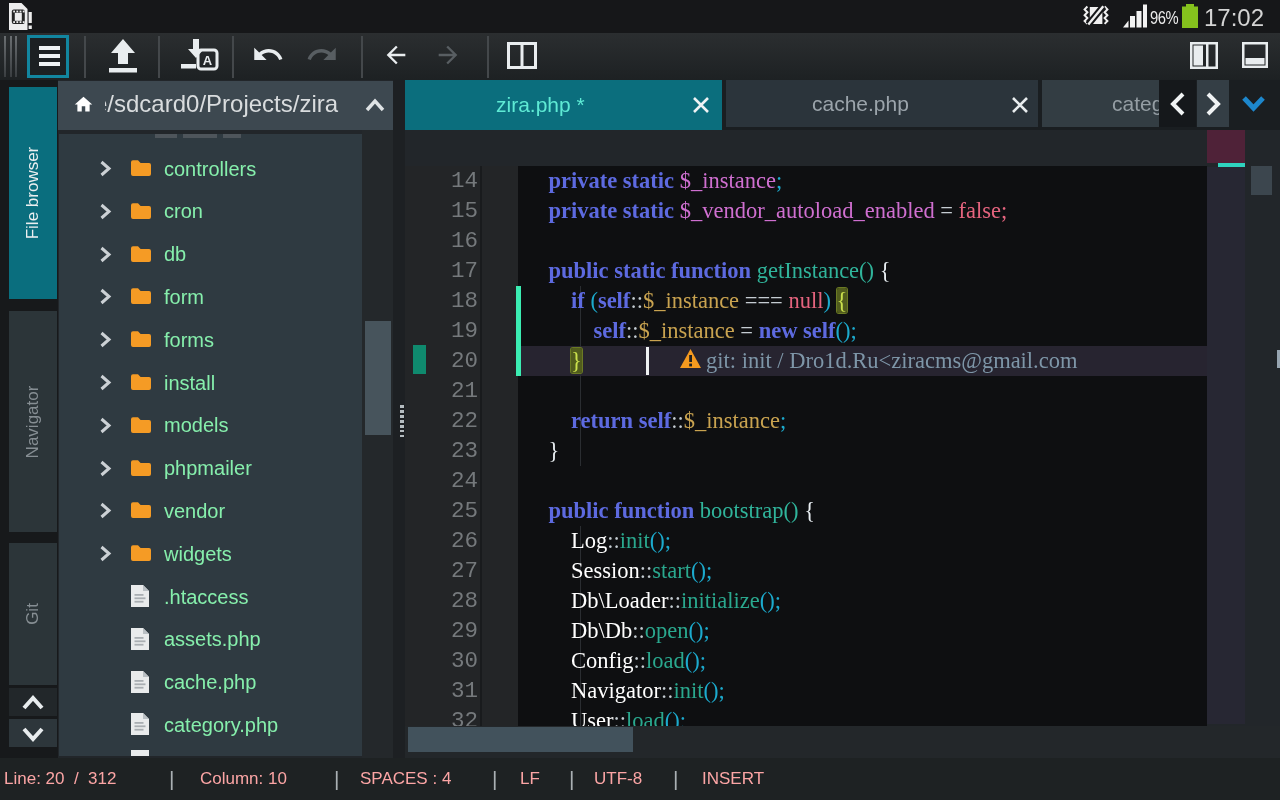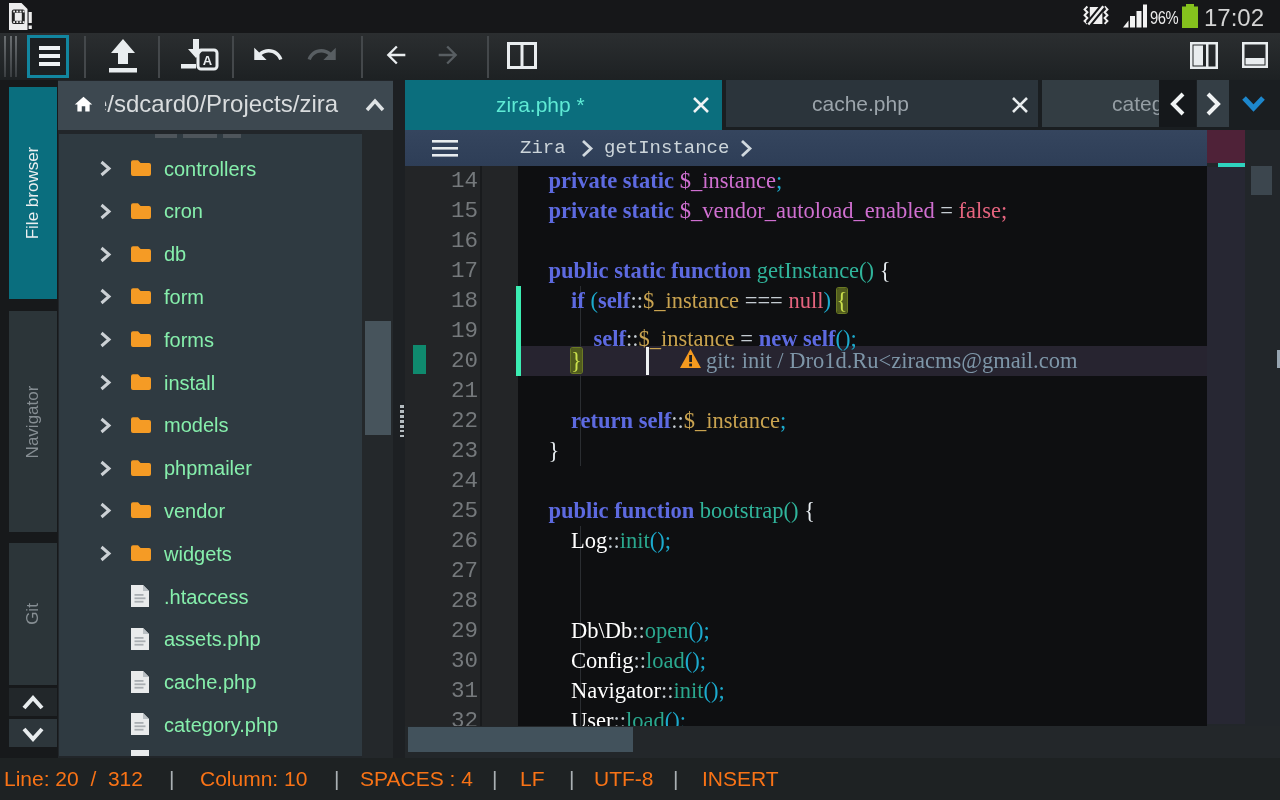--- a/index.html
+++ b/index.html
@@ -43,21 +43,21 @@
 .op{color:#c4ccd2}
 .cy{color:#1caacd}
 .fd{color:#30b49b}
 .mc{color:#2aa88e}
 .cn{color:#ffffff}
 .mb{background:#515c1d;color:#cbe14d;border-radius:2px;box-shadow:0 0 0 1px #6b7a24}
 
 #vstrip{left:1207px;top:167px;width:38px;height:557px;background:#272733}
 
 #botbar{left:0;top:758px;width:1280px;height:42px;background:#1e2223}
-.bt{position:absolute;top:50%;transform:translateY(-50%);font-size:21px;color:#f97316}
+.bt{position:absolute;top:50%;transform:translateY(-50%);font-size:17px;color:#fca5a5}
 .bsep{position:absolute;top:50%;transform:translateY(-50%);font-size:21px;color:#aab0b3}
 </style>
 </head>
 <body>
 <div id="stage">
 
 <div id="sbar" class="abs">
   <svg class="abs" style="left:9px;top:3px" width="23" height="27" viewBox="0 0 23 27">
     <path d="M0 0 h12.5 l6 6 v21 h-18.5 z" fill="#ededed"></path>
     <rect x="2.8" y="6.5" width="13" height="14.5" rx="2" fill="#252525"></rect>
@@ -343,35 +343,20 @@
       <path d="M14 2 L4 12 L14 22" fill="none" stroke="#f0f3f4" stroke-width="4"></path>
     </svg>
 <div class="abs" style="left:1197px;top:80px;width:32px;height:47px;background:#343e45"></div>
 <svg class="abs" style="left:1205px;top:92px" width="17" height="24" viewBox="0 0 17 24">
       <path d="M3 2 L13 12 L3 22" fill="none" stroke="#f0f3f4" stroke-width="4"></path>
     </svg>
 <svg class="abs" style="left:1241px;top:95px" width="25" height="17" viewBox="0 0 25 17">
       <path d="M3 3 L12.5 13 L22 3" fill="none" stroke="#1d87cc" stroke-width="5"></path>
     </svg>
 
-<div id="bcrumb" class="abs">
-  <svg class="abs" style="left:27px;top:10px" width="26" height="17" viewBox="0 0 26 17">
-    <rect x="0" y="0" width="26" height="2.6" fill="#e8edf0"></rect>
-        <rect x="0" y="7" width="26" height="2.6" fill="#e8edf0"></rect>
-        <rect x="0" y="14" width="26" height="2.6" fill="#e8edf0"></rect>
-  </svg>
-  <span class="bc" style="left:115px">Zira</span>
-  <svg class="abs" style="left:175px;top:9px" width="14" height="19" viewBox="0 0 14 19">
-        <path d="M3 2 L11 9.5 L3 17" fill="none" stroke="#d0d8de" stroke-width="2.8"></path>
-      </svg>
-  <span class="bc" style="left:199px">getInstance</span>
-  <svg class="abs" style="left:334px;top:9px" width="14" height="19" viewBox="0 0 14 19">
-        <path d="M3 2 L11 9.5 L3 17" fill="none" stroke="#d0d8de" stroke-width="2.8"></path>
-      </svg>
-</div>
 <div class="abs" style="left:1207px;top:130px;width:38px;height:33px;background:#4f2238"></div>
 <div class="abs" style="left:1218px;top:163px;width:27px;height:4px;background:#2fd3be"></div>
 
 <div id="codewrap" class="abs">
   <div id="gutter"></div>
   <div class="abs" style="left:75px;top:0;width:2px;height:560px;background:#191b1d"></div>
 
   <div class="abs" style="left:116px;top:180px;width:686px;height:30px;background:#272430"></div>
 
   <div class="abs" style="left:175px;top:120px;width:1px;height:180px;background:#2a2d31"></div>
@@ -384,35 +369,37 @@
   <div class="ln" style="top:0px">14</div>
   <pre class="cl" style="top:0px">    <span class="kw">private</span> <span class="kw">static</span> <span class="pp">$_instance</span><span class="cy">;</span></pre>
   <div class="ln" style="top:30px">15</div>
   <pre class="cl" style="top:30px">    <span class="kw">private</span> <span class="kw">static</span> <span class="pp">$_vendor_autoload_enabled</span> <span class="op">=</span> <span class="vl">false;</span></pre>
   <div class="ln" style="top:60px">16</div>
   <div class="ln" style="top:90px">17</div>
   <pre class="cl" style="top:90px">    <span class="kw">public</span> <span class="kw">static</span> <span class="kw">function</span> <span class="fd">getInstance()</span> {</pre>
   <div class="ln" style="top:120px">18</div>
   <pre class="cl" style="top:120px">        <span class="kw">if</span> <span class="cy">(</span><span class="kw">self</span><span class="op">::</span><span class="vu">$_instance</span> <span class="op">===</span> <span class="vl">null</span><span class="cy">)</span> <span class="mb">{</span></pre>
   <div class="ln" style="top:150px">19</div>
-  <pre class="cl" style="top:158px">            <span class="kw">self</span><span class="op">::</span><span class="vu">$_instance</span> <span class="op">=</span> <span class="kw">new</span> <span class="kw">self</span><span class="cy">();</span></pre>
+  <pre class="cl" style="top:150px">            <span class="kw">self</span><span class="op">::</span><span class="vu">$_instance</span> <span class="op">=</span> <span class="kw">new</span> <span class="kw">self</span><span class="cy">();</span></pre>
   <div class="ln" style="top:180px">20</div>
   <pre class="cl" style="top:180px">        <span class="mb">}</span></pre>
   <div class="ln" style="top:210px">21</div>
   <div class="ln" style="top:240px">22</div>
   <pre class="cl" style="top:240px">        <span class="kw">return</span> <span class="kw">self</span><span class="op">::</span><span class="vu">$_instance</span><span class="cy">;</span></pre>
   <div class="ln" style="top:270px">23</div>
   <pre class="cl" style="top:270px">    }</pre>
   <div class="ln" style="top:300px">24</div>
   <div class="ln" style="top:330px">25</div>
   <pre class="cl" style="top:330px">    <span class="kw">public</span> <span class="kw">function</span> <span class="fd">bootstrap()</span> {</pre>
   <div class="ln" style="top:360px">26</div>
   <pre class="cl" style="top:360px">        <span class="cn">Log</span><span class="op">::</span><span class="mc">init</span><span class="cy">();</span></pre>
   <div class="ln" style="top:390px">27</div>
+  <pre class="cl" style="top:390px">        <span class="cn">Session</span><span class="op">::</span><span class="mc">start</span><span class="cy">();</span></pre>
   <div class="ln" style="top:420px">28</div>
+  <pre class="cl" style="top:420px">        <span class="cn">Db\Loader</span><span class="op">::</span><span class="mc">initialize</span><span class="cy">();</span></pre>
   <div class="ln" style="top:450px">29</div>
   <pre class="cl" style="top:450px">        <span class="cn">Db\Db</span><span class="op">::</span><span class="mc">open</span><span class="cy">();</span></pre>
   <div class="ln" style="top:480px">30</div>
   <pre class="cl" style="top:480px">        <span class="cn">Config</span><span class="op">::</span><span class="mc">load</span><span class="cy">();</span></pre>
   <div class="ln" style="top:510px">31</div>
   <pre class="cl" style="top:510px">        <span class="cn">Navigator</span><span class="op">::</span><span class="mc">init</span><span class="cy">();</span></pre>
   <div class="ln" style="top:540px">32</div>
   <pre class="cl" style="top:540px">        <span class="cn">User</span><span class="op">::</span><span class="mc">load</span><span class="cy">();</span></pre>
   <pre class="cl" style="top:180px;left:301px;color:#7e96a8">git: init / Dro1d.Ru&lt;ziracms@gmail.com</pre>
 

